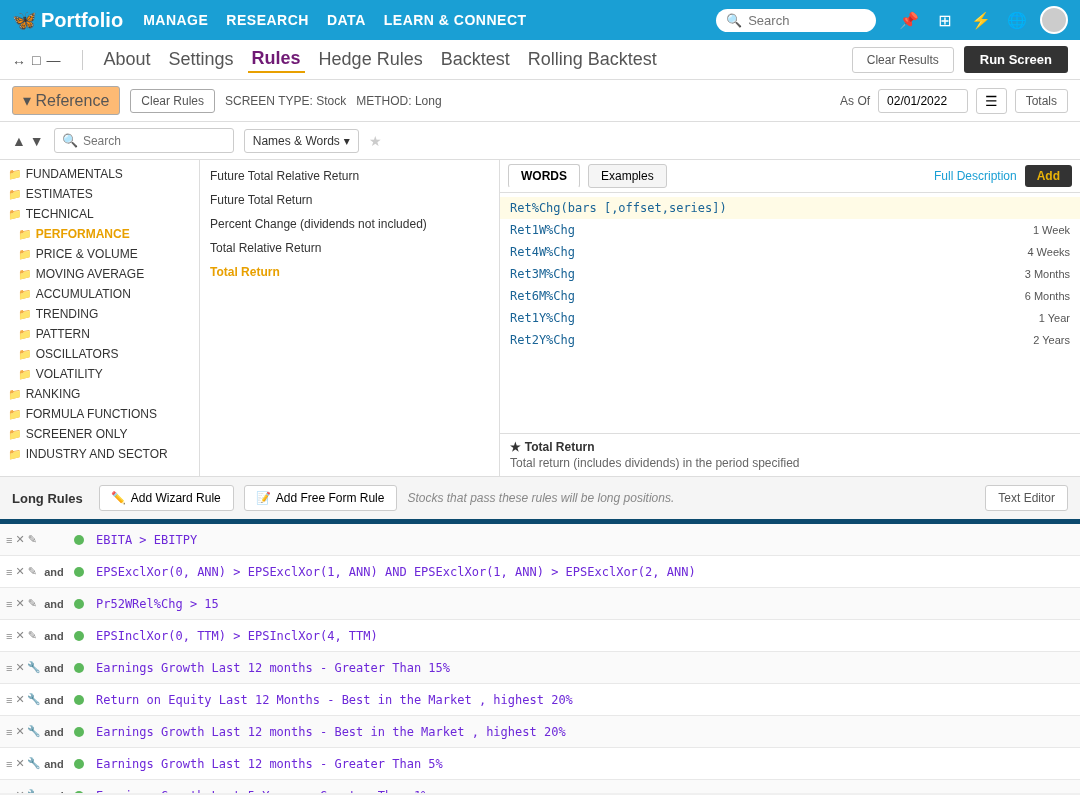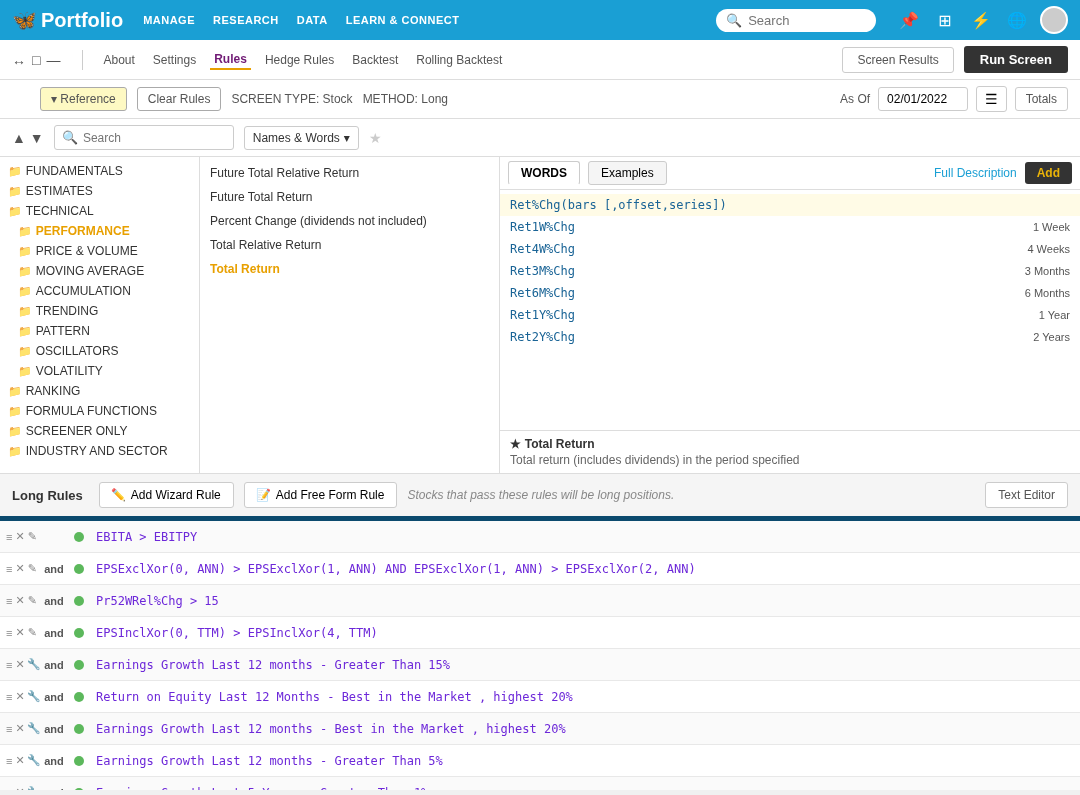--- a/index.html
+++ b/index.html
@@ -24,21 +24,21 @@
       white-space: nowrap;
     }
     .nav-logo span { font-size: 20px; }
     .nav-links {
       display: flex;
       gap: 18px;
       flex: 1;
     }
     .nav-link {
       color: #fff;
-      font-size: 11px;
+      font-size: 14px;
       font-weight: bold;
       cursor: pointer;
       text-transform: uppercase;
       letter-spacing: 0.5px;
     }
     .nav-search {
       background: #fff;
       border-radius: 14px;
       display: flex;
       align-items: center;
@@ -97,21 +97,21 @@
       color: #555;
       cursor: pointer;
     }
     .toolbar-divider {
       width: 1px;
       height: 20px;
       background: #ccc;
       margin: 0 6px;
     }
     .toolbar-tab {
-      font-size: 12px;
+      font-size: 18px;
       color: #555;
       cursor: pointer;
       padding: 2px 4px;
       text-align: right;
     }
     .toolbar-tab.active {
       color: #701a75;
       font-weight: bold;
       border-bottom: 2px solid #e8a000;
     }
@@ -139,31 +139,30 @@
     
     .screen-type-bar {
       background: #fff;
       border-bottom: 1px solid #ddd;
       padding: 6px 12px;
       display: flex;
       align-items: center;
       gap: 10px;
     }
     .btn-reference {
-      background: #fef9c3;
+      background: #fdba74;
       border: 1px solid #aaa;
       border-radius: 3px;
       padding: 4px 10px;
-      font-size: 12px;
+      font-size: 16px;
       cursor: pointer;
       color: #555;
       display: flex;
       align-items: center;
       gap: 4px;
-      margin-left: 28px;
     }
     .btn-clear-rules {
       background: #fff;
       border: 1px solid #aaa;
       border-radius: 3px;
       padding: 4px 10px;
       font-size: 12px;
       cursor: pointer;
       color: #555;
     }
@@ -521,21 +520,21 @@
     <span class="toolbar-icon">—</span>
   </div>
   <div class="toolbar-divider"></div>
   <span class="toolbar-tab">About</span>
   <span class="toolbar-tab">Settings</span>
   <span class="toolbar-tab active">Rules</span>
   <span class="toolbar-tab">Hedge Rules</span>
   <span class="toolbar-tab">Backtest</span>
   <span class="toolbar-tab">Rolling Backtest</span>
   <div class="toolbar-spacer"></div>
-  <button class="btn-clear">Screen Results</button>
+  <button class="btn-clear">Clear Results</button>
   <button class="btn-run">Run Screen</button>
 </div>
 
 <div class="screen-type-bar">
   <button class="btn-reference">▾ Reference</button>
   <button class="btn-clear-rules">Clear Rules</button>
   <span class="screen-info">
     <span>SCREEN TYPE:</span>
     <strong> <span>Stock</span></strong>
     &nbsp;

